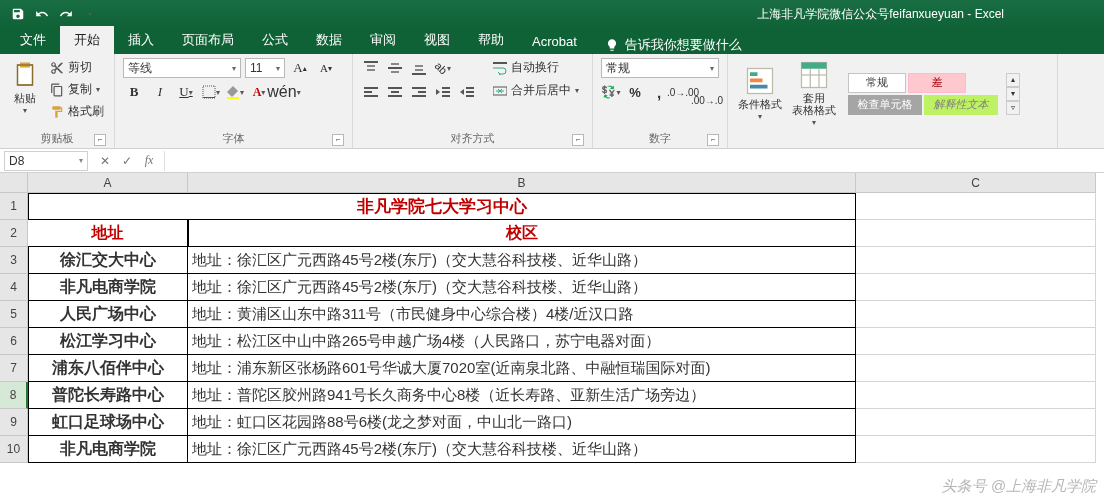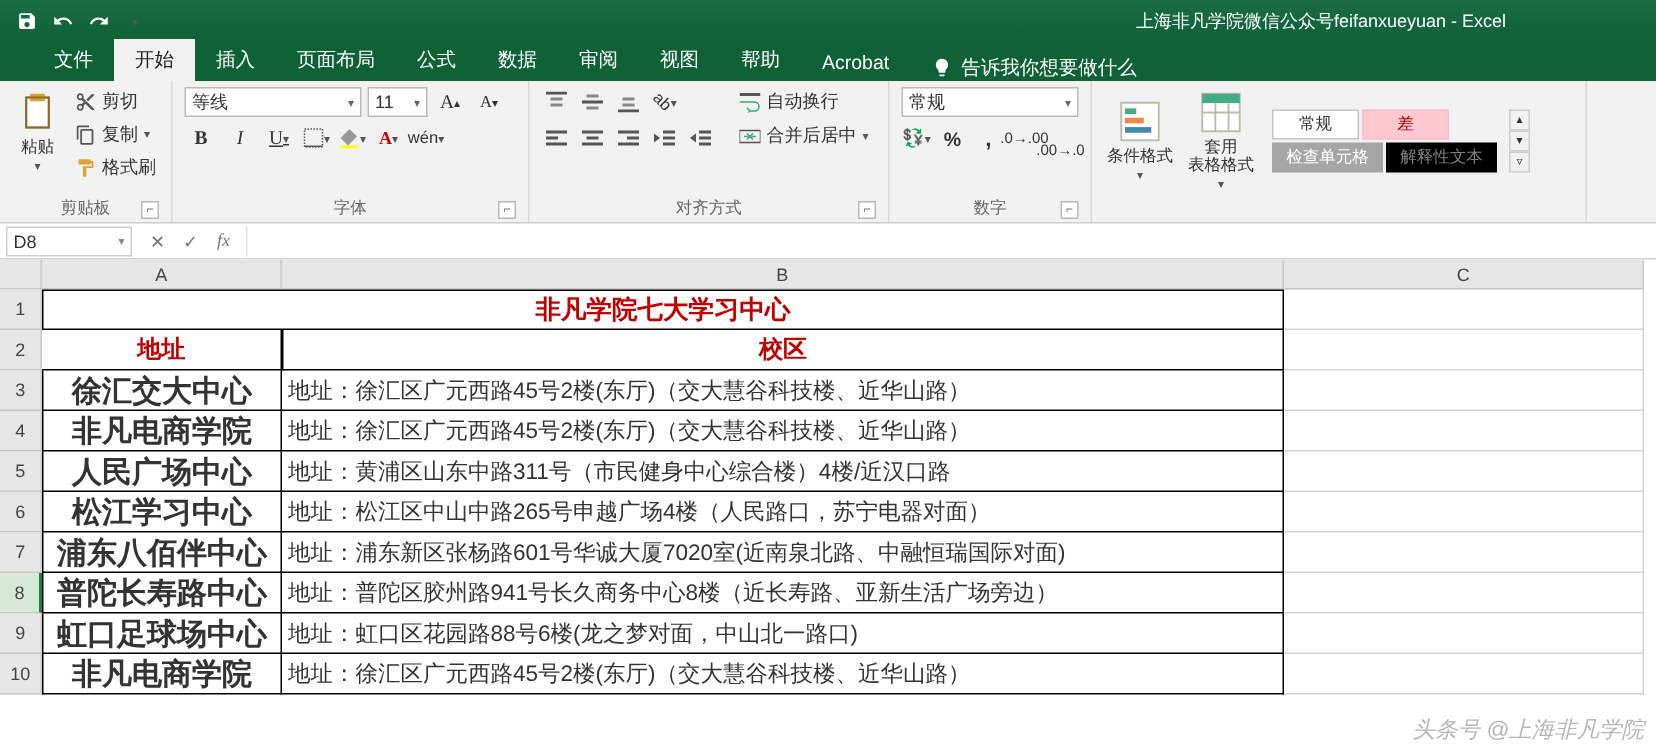--- a/index.html
+++ b/index.html
@@ -2,21 +2,21 @@
 <html><head>
 <meta charset="utf-8">
 <style>
 * { margin:0; padding:0; box-sizing:border-box; font-family:"Microsoft YaHei","SimSun",Arial,sans-serif; }
 body { width:1104px; height:502px; background:#fff; overflow:hidden; font-size:12px; color:#333;}
 .titlebar { height:28px; background:linear-gradient(#1a6e43,#0f6136); display:flex; align-items:center; color:#fff; padding-left:6px;}
 .titlebar .qat { display:flex; gap:0px; align-items:center; }
 .qat .qbtn { width:24px; height:22px; display:flex; align-items:center; justify-content:center; cursor:pointer;}
 .qat svg { width:14px; height:14px; fill:#fff;}
 .titlebar .title { flex:1; text-align:right; padding-right:100px; font-size:12px;}
-.tabstrip { background:#0f6136; height:26px; display:flex; align-items:flex-end; padding-left:22px; color:#fff;}
+.tabstrip { background:#0f6136; height:26px; display:flex; align-items:flex-end; padding-left:6px; color:#fff;}
 .tabstrip .tab { padding:5px 14px; font-size:13px; cursor:pointer;}
 .tabstrip .tab.active { background:#f1f1f1; color:#222;}
 .tabstrip .tell { display:flex; align-items:center; gap:6px; color:#fff; padding-left:14px; font-size:13px;}
 .tabstrip .tell svg { width:14px; height:14px; fill:#fff;}
 .ribbon { height:95px; background:#f1f1f1; border-bottom:1px solid #d0d0d0; display:flex; }
 .grp { border-right:1px solid #d9d9d9; padding:4px 8px 2px 8px; display:flex; flex-direction:column; justify-content:space-between;}
 .grp-body { display:flex; align-items:flex-start; gap:6px;}
 .grp-label { font-size:11px; color:#666; text-align:center; padding-top:1px; position:relative;}
 .grp-label .launcher { position:absolute; right:0; bottom:0; width:12px; height:12px; border:1px solid #b8b8b8; font-size:8px; line-height:9px; text-align:center; color:#777; cursor:pointer; background:#fff;}
 .bigbtn { display:flex; flex-direction:column; align-items:center; gap:2px; cursor:pointer; padding:2px;}
@@ -27,42 +27,42 @@
 .smbtn { display:flex; align-items:center; gap:4px; cursor:pointer; padding:1px 2px; font-size:12px;}
 .smbtn svg,.smbtn .ic { width:14px; height:14px;}
 .combo { height:20px; border:1px solid #b8b8b8; background:#fff; display:flex; align-items:center; padding:0 4px; font-size:12px; cursor:pointer; justify-content:space-between;}
 .combo .dd { font-size:8px; color:#666; margin-left:4px;}
 .iconbtn { width:20px; height:20px; display:flex; align-items:center; justify-content:center; cursor:pointer;}
 .fmtbtn { width:22px; height:20px; display:flex; align-items:center; justify-content:center; cursor:pointer; font-family:"Times New Roman",serif; font-size:13px;}
 .style-pill { width:58px; height:20px; font-size:11px; display:flex; align-items:center; justify-content:center; cursor:pointer;}
 .style-norm { border:1px solid #c4c4c4; background:#fff;}
 .style-bad { border:1px solid #fbc; background:#ffc7ce; color:#9c0006;}
 .style-check { background:#a5a5a5; color:#fff;}
-.style-exp { background:#000000; color:#7f7f7f; }
+.style-exp { background:#bef264; color:#7f7f7f; font-style:italic;}
 .fmla { height:24px; border-bottom:1px solid #d0d0d0; display:flex; align-items:center;}
 .namebox { width:84px; height:20px; border:1px solid #cfcfcf; margin-left:4px; display:flex; align-items:center; padding:0 4px; font-size:12px; justify-content:space-between; background:#fff;}
 .namebox .dd{font-size:8px;color:#888;}
 .fx-btns { display:flex; align-items:center; margin-left:6px; gap:0;}
 .fx-btns .b { width:22px; height:20px; display:flex; align-items:center; justify-content:center; color:#777; cursor:pointer; font-size:12px;}
 .fx-btns .fx { font-style:italic; font-family:serif;}
 .fmla-in { flex:1; height:20px; border-left:1px solid #e0e0e0; margin-left:4px;}
 .grid-wrap { position:relative; height:calc(502px - 28px - 26px - 95px - 24px); overflow:hidden; }
 .grid { display:grid; grid-template-columns:28px 160px 668px 240px; }
 .hdr { background:#e6e6e6; border-right:1px solid #c8c8c8; border-bottom:1px solid #c8c8c8; text-align:center; font-size:12px; height:20px; line-height:20px; color:#444;}
 .hdr.corner { background:#e6e6e6;}
 .rh { background:#e6e6e6; border-right:1px solid #c8c8c8; border-bottom:1px solid #c8c8c8; text-align:center; font-size:12px; height:27px; line-height:27px; color:#444;}
 .rh.sel { background:#d6e8d6; border-right:2px solid #247a3a;}
 .cell { border-right:1px solid #d4d4d4; border-bottom:1px solid #d4d4d4; height:27px; display:flex; align-items:center; padding:0 4px; font-size:15px;}
 .cell.bthick-r { border-right:1px solid #000;}
 .cell.bthick-b { border-bottom:1px solid #000;}
 .cell.bthick-l { border-left:1px solid #000;}
 .cell.bthick-t { border-top:1px solid #000;}
 .cell.title { justify-content:center; color:#c00000; font-weight:bold; font-size:17px;}
 .cell.hdr2 { justify-content:center; color:#c00000; font-weight:bold; font-size:16px;}
-.cell.campus { justify-content:center; font-weight:bold; font-size:20px;}
+.cell.campus { justify-content:center; font-weight:bold; font-size:16px;}
 .cell.addr { font-size:15px;}
 .watermark { position:absolute; right:8px; bottom:6px; color:rgba(120,120,120,0.55); font-size:15px; pointer-events:none; font-style:italic;}
 .colhdr[data-col="A"]{background:#e6e6e6;}
 .arrow-dn{font-size:8px;color:#555;}
 </style>
 </head>
 <body>
 
 <div class="titlebar">
   <div class="qat">
@@ -175,21 +175,21 @@
               <path d="M7 1 L12 6 L6 12 L1 7 Z" fill="#999"></path>
               <rect x="1" y="12" width="12" height="2" fill="#ffff00"></rect>
             </svg>
             <span class="arrow-dn">▾</span>
           </div>
         <div class="iconbtn">
             <span style="font-family:serif;font-weight:bold;color:#c00;">A</span>
             <span class="arrow-dn">▾</span>
           </div>
         <div class="fmtbtn">
-            <span style="font-size:11px;">wén</span>
+            <span style="font-size:16px;">wén</span>
             <span class="arrow-dn">▾</span>
           </div>
       </div>
     </div>
     <div class="grp-label"><span>字体</span><span class="launcher">⌐</span></div>
   </div>
 
   <div class="grp" style="min-width:240px;">
     <div class="grp-body">
       <div class="stack" style="gap:4px;">

